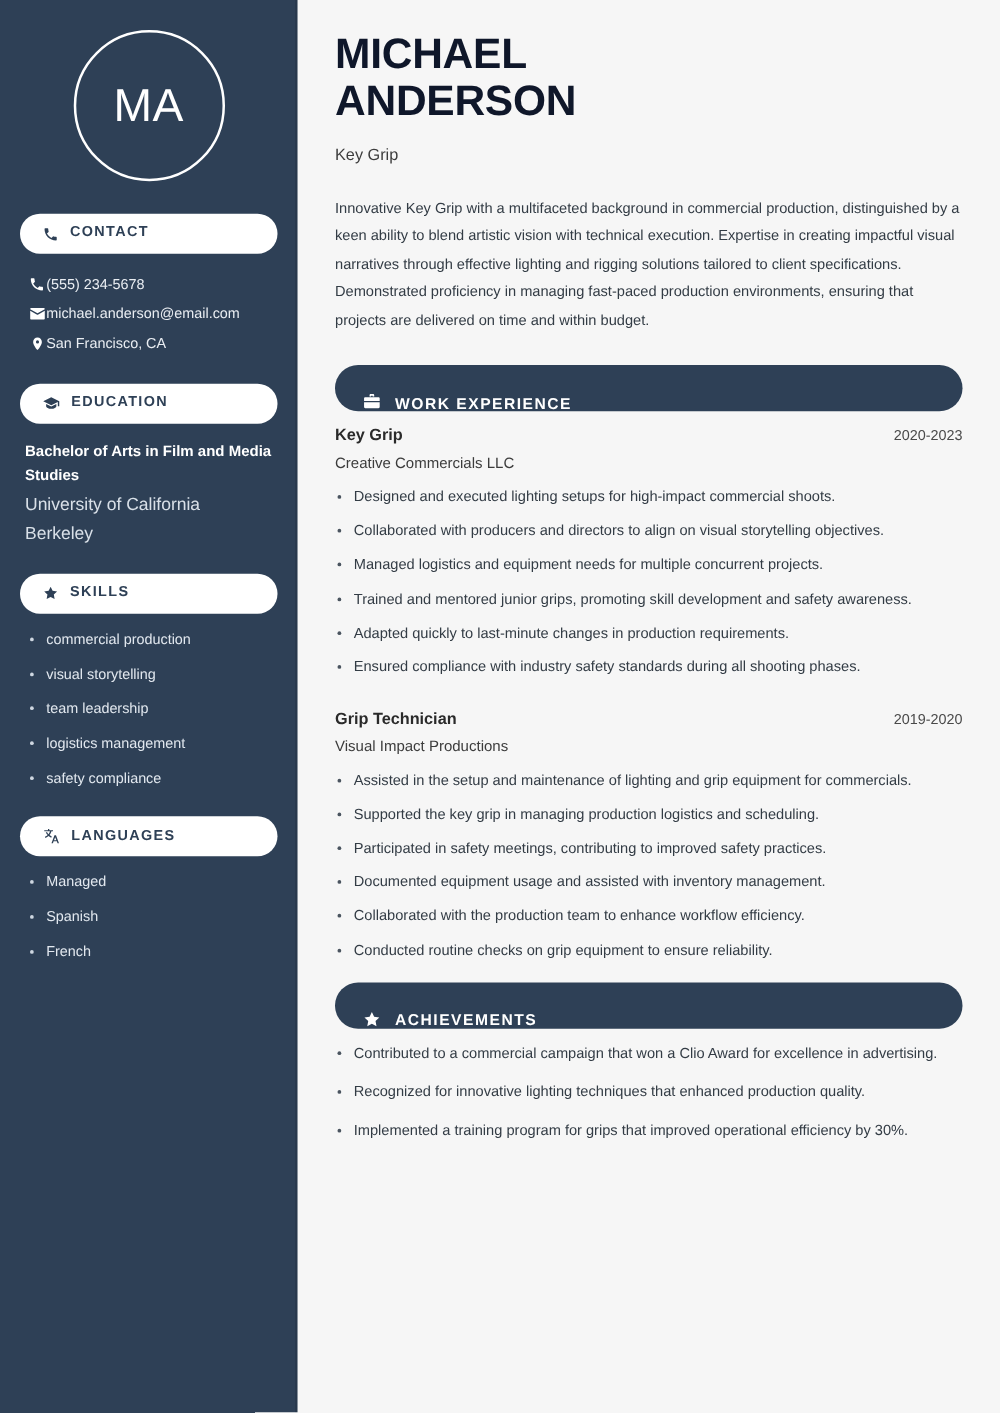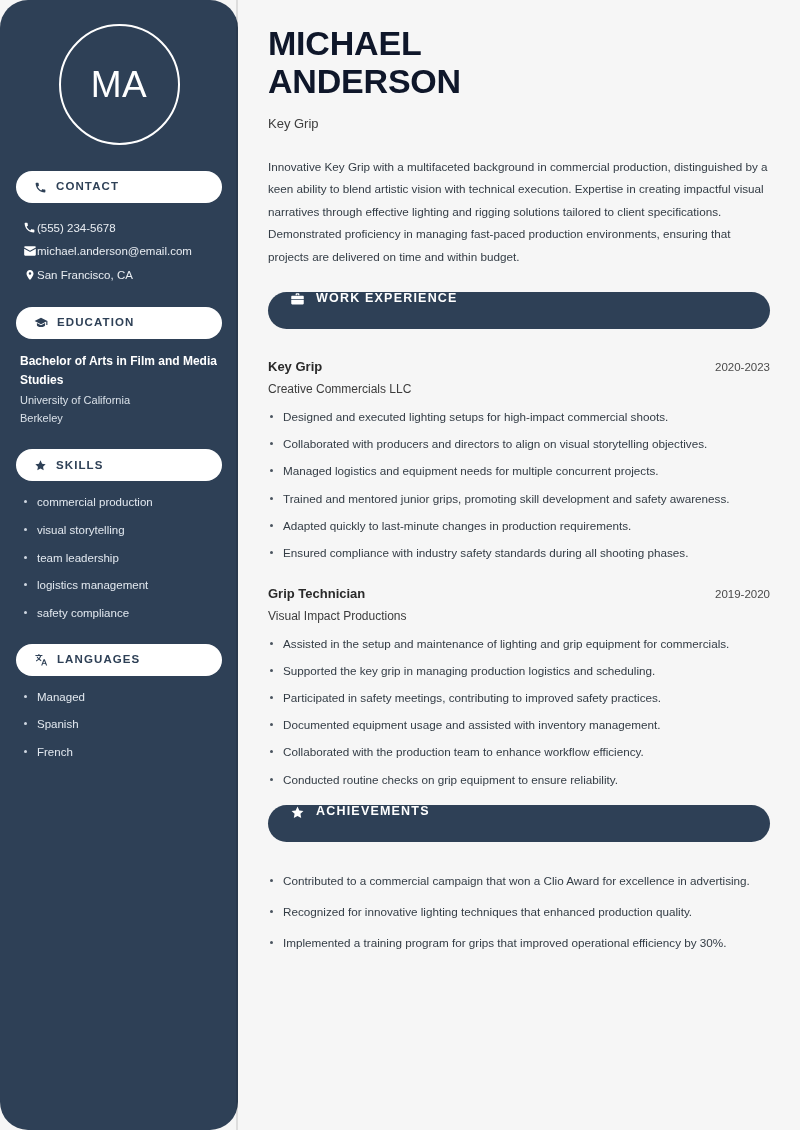--- a/index.html
+++ b/index.html
@@ -26,21 +26,20 @@
   }
 
   
   .sidebar {
     width: 238px;
     flex: 0 0 238px;
     background: #2e4056;
     color: #ffffff;
     padding: 0 16px;
     position: relative;
-    border-radius: 28px;
   }
 
   .sidebar::after {
     content: "";
     position: absolute;
     top: 0; right: 0;
     width: 2px; height: 100%;
     background: rgba(0,0,0,0.10);
   }
 
@@ -102,21 +101,21 @@
 
   .edu-block { padding: 0 4px 6px 4px; }
   .edu-degree {
     font-size: 12px;
     font-weight: bold;
     line-height: 1.55;
     color: #ffffff;
     margin-bottom: 3px;
   }
   .edu-school {
-    font-size: 11px;
+    font-size: 14px;
     line-height: 1.6;
     color: #d9e0e8;
   }
 
   .bullet-list {
     list-style: none;
     padding: 0 4px;
     margin-bottom: 22px;
   }
   .bullet-list li {
@@ -170,24 +169,24 @@
     color: #333c45;
     margin-bottom: 24px;
   }
 
   .bar {
     background: #2e4056;
     color: #ffffff;
     border-radius: 100px;
     height: 37px;
     display: flex;
-    align-items: flex-start;
+    align-items: flex-end;
     gap: 11px;
     padding: 0 22px;
-    margin-bottom: 30px;
+    margin-bottom: 11px;
   }
   .bar .bar-label {
     font-size: 12.5px;
     font-weight: bold;
     letter-spacing: 1.2px;
     line-height: 1;
   }
   .bar .ico { display: flex; align-items: center; }
   .bar .ico svg { display: block; }
 

